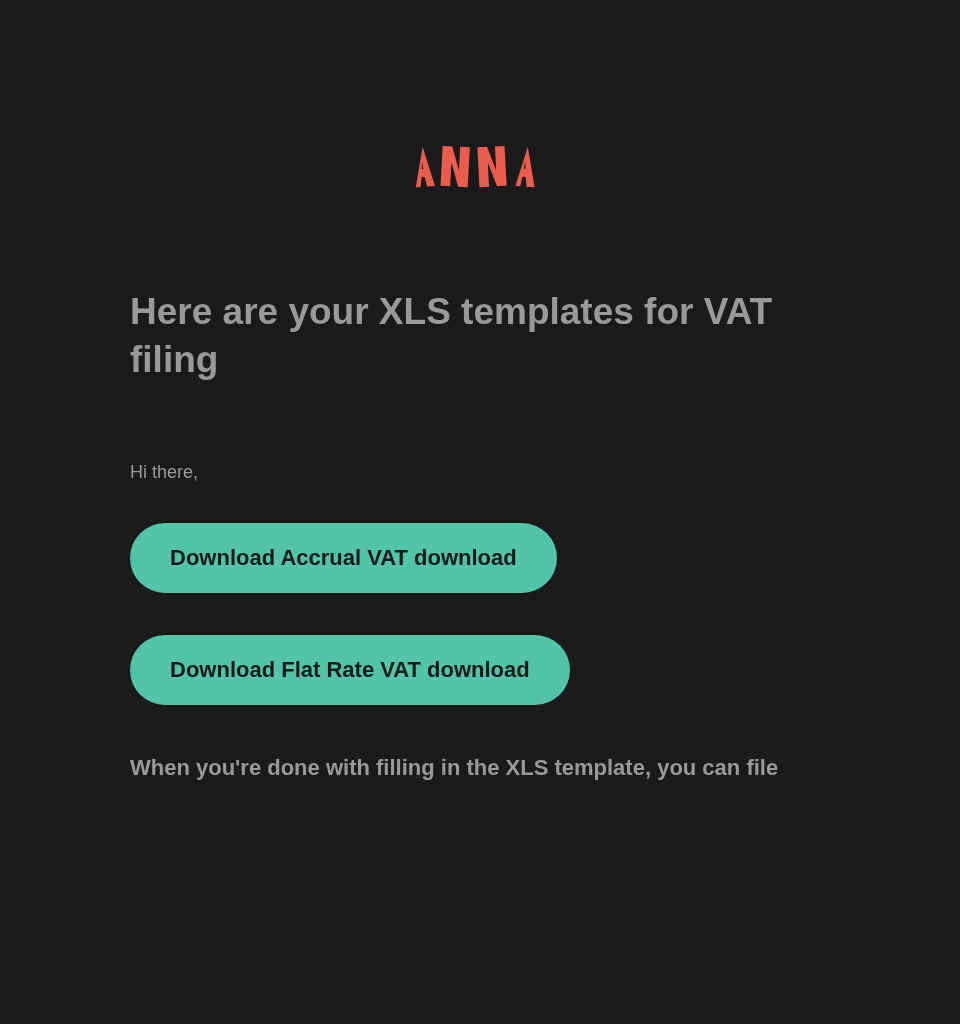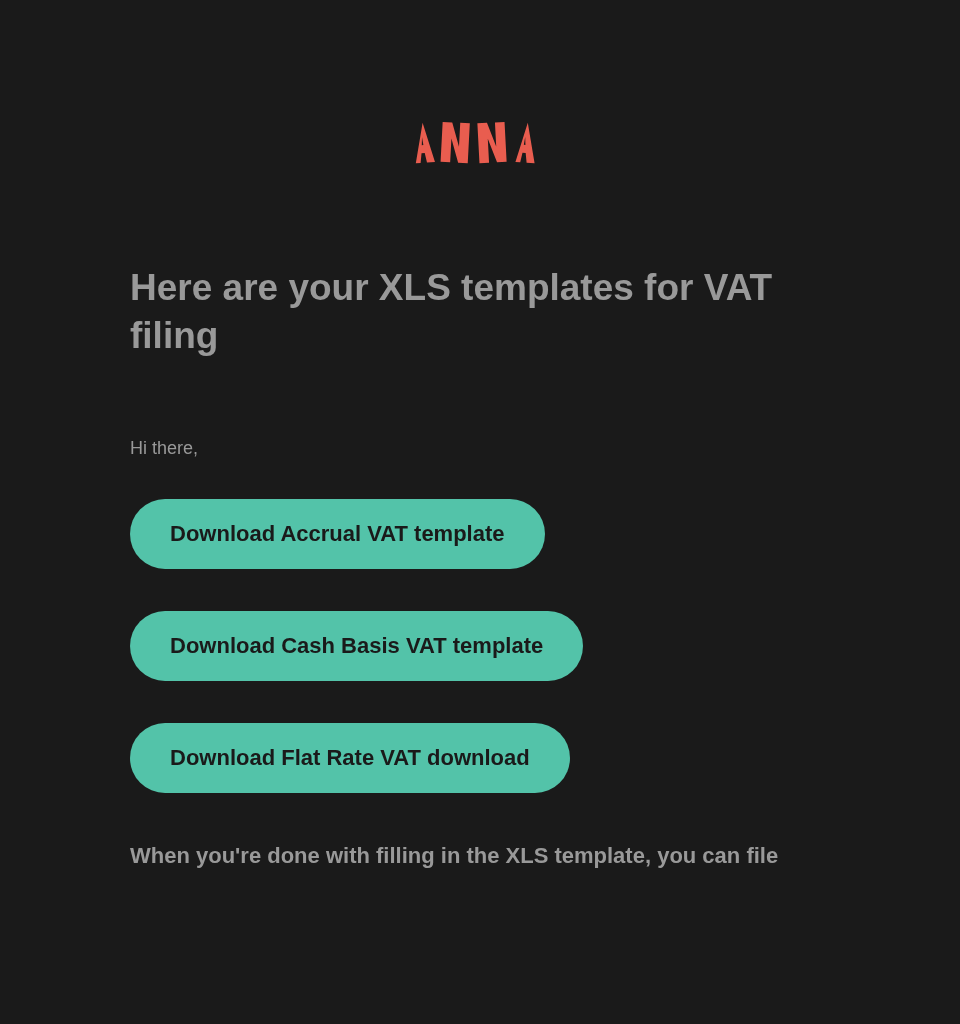--- a/index.html
+++ b/index.html
@@ -11,22 +11,22 @@
     body {
       background-color: #1a1a1a;
       width: 960px;
       height: 1024px;
       font-family: -apple-system, BlinkMacSystemFont, "Segoe UI", Helvetica, Arial, sans-serif;
       overflow: hidden;
     }
     
     .container {
       max-width: 740px;
-      margin: 0 auto;
-      padding: 0 20px;
+      margin: 16px auto;
+      padding: 8px 20px;
     }
     
     .logo-wrapper {
       text-align: center;
       padding-top: 110px;
       padding-bottom: 80px;
     }
     
     .logo {
       display: inline-block;
@@ -110,20 +110,19 @@
       </svg>
     </div>
   </div>
 
   <h1 class="heading">Here are your XLS templates for VAT filing</h1>
 
   <p class="greeting">Hi there,</p>
 
 
   <div class="button-group">
-    <button class="download-button">Download Accrual VAT template</button>
-    <button class="download-button">Download Cash Basis VAT template</button>
+    <button class="download-button">Download Accrual VAT download</button>
     <button class="download-button">Download Flat Rate VAT download</button>
   </div>
 
   <p class="footer-text">When you're done with filling in the XLS template, you can file</p>
 
 </div>
 
 </body></html>

